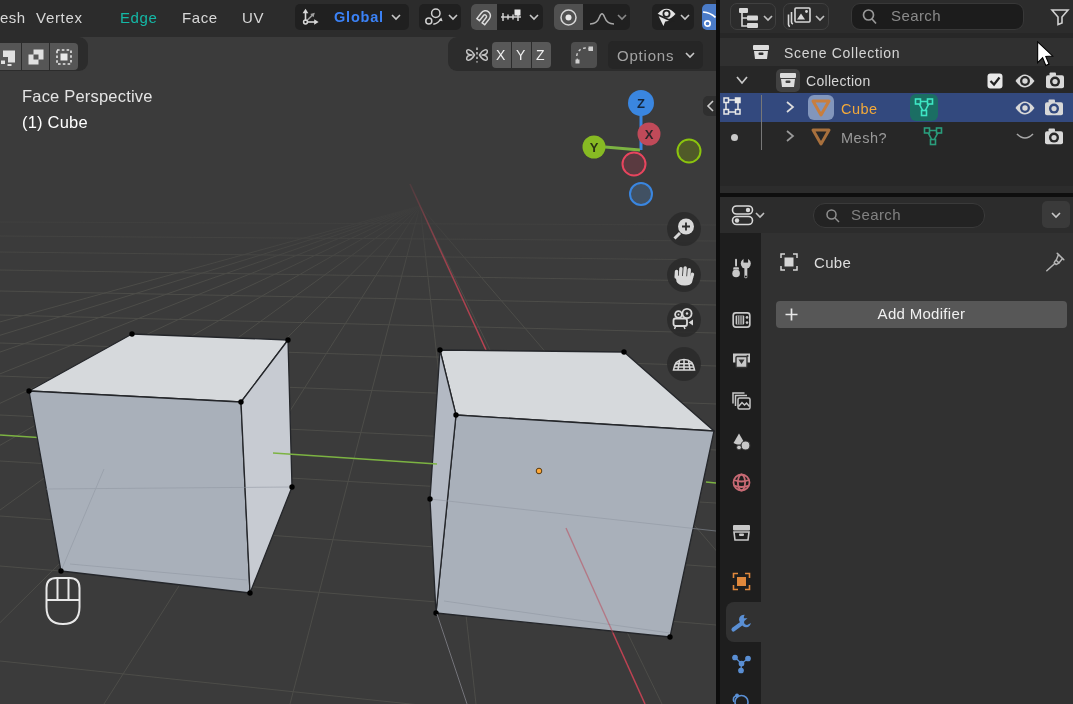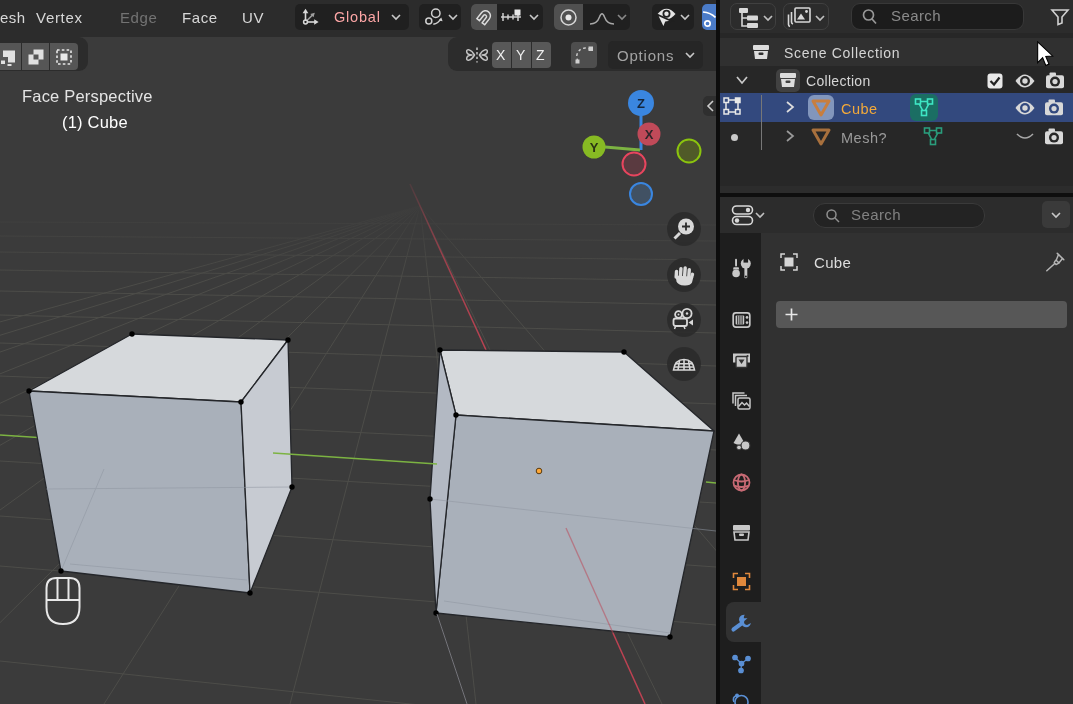--- a/index.html
+++ b/index.html
@@ -157,43 +157,43 @@
         </g>
         <circle cx="684" cy="364" r="17" fill="#2b2b2b" fill-opacity="0.9"></circle>
         <g transform="translate(672,354)" fill="none" stroke="#d8d8d8" stroke-width="1.6">
           <path d="M 1.5 16 Q 3 5.5 12 5.5 Q 21 5.5 22.5 16 Z"></path>
           <path d="M 7.5 6.5 L 6 16 M 12 5.5 L 12 16 M 16.5 6.5 L 18 16 M 3.2 9.8 L 20.8 9.8 M 2 13 L 22 13"></path>
         </g>
       </g>
 
     </svg>
     <div class="txt" style="left:22px;top:87px;font-size:16.5px;color:#e4e4e4;letter-spacing:0.2px;">Face Perspective</div>
-    <div class="txt" style="left:22px;top:113px;font-size:16.5px;color:#ffffff;letter-spacing:0.2px;margin-left:40px;">(1) Cube</div>
+    <div class="txt" style="left:22px;top:113px;font-size:16.5px;color:#ffffff;letter-spacing:0.2px;">(1) Cube</div>
   </div>
 
   <div class="abs" style="left:0;top:0;width:716px;height:37px;background:#2c2c2c;"></div>
   <div class="txt" style="left:-13px;top:9px;font-size:15px;color:#d8d8d8;letter-spacing:0.5px;">Mesh</div>
   <div class="txt" style="left:36px;top:9px;font-size:15px;color:#d8d8d8;letter-spacing:0.7px;">Vertex</div>
-  <div class="txt" style="left:120px;top:9px;font-size:15px;color:#737373;letter-spacing:0.6px;">Edge</div>
+  <div class="txt" style="left:120px;top:9px;font-size:15px;color:#14b8a6;letter-spacing:0.6px;">Edge</div>
   <div class="txt" style="left:182px;top:9px;font-size:15px;color:#d8d8d8;letter-spacing:0.6px;text-align:center;">Face</div>
   <div class="txt" style="left:242px;top:9px;font-size:15px;color:#d8d8d8;letter-spacing:0.6px;text-align:right;">UV</div>
 
   <div class="abs" style="left:295px;top:4px;width:114px;height:26px;background:#202020;border-radius:5px;"></div>
   <svg class="abs" style="left:300px;top:7px;" width="22" height="20" viewBox="0 0 22 20">
     <g stroke="#d8d8d8" stroke-width="1.6" fill="none">
       <path d="M 5.5 14 L 5.5 5"></path>
       <path d="M 2.6 6.2 L 5.5 1.8 L 8.4 6.2" fill="#d8d8d8" stroke="none"></path>
       <path d="M 7.5 15 L 15.5 15"></path>
       <path d="M 14.2 17.8 L 18.6 15 L 14.2 12.2" fill="#d8d8d8" stroke="none"></path>
       <path d="M 7 13.5 L 12.5 8" stroke="#a0a0a0"></path>
       <path d="M 10.3 7 L 14.8 5.7 L 13.5 10.2" fill="#a0a0a0" stroke="none"></path>
       <circle cx="5.5" cy="15" r="1.9" stroke="#d8d8d8" fill="none" stroke-width="1.5"></circle>
     </g>
   </svg>
-  <div class="txt" style="left:334px;top:9px;font-size:14.5px;color:#fca5a5;letter-spacing:0.8px;">Global</div>
+  <div class="txt" style="left:334px;top:9px;font-size:14.5px;color:#3b82f6;letter-spacing:0.8px;font-weight:bold;">Global</div>
   <svg class="abs" style="left:390px;top:13px;" width="12" height="8" viewBox="0 0 12 8">
       <path d="M 2 2 L 6 6 L 10 2" stroke="#c8c8c8" stroke-width="1.6" fill="none"></path>
     </svg>
 
   <div class="abs" style="left:419px;top:4px;width:42px;height:26px;background:#202020;border-radius:5px;"></div>
   <svg class="abs" style="left:423px;top:7px;" width="20" height="20" viewBox="0 0 20 20">
     <g stroke="#d0d0d0" stroke-width="1.5" fill="none">
       <circle cx="12.8" cy="6.2" r="4.2"></circle>
       <circle cx="5.8" cy="14" r="3"></circle>
       <path d="M 10.3 17.3 A 11 11 0 0 0 17.8 11.8"></path>
@@ -568,15 +568,16 @@
         <path d="M 14.5 3.5 L 12.2 9.2 Q 13.8 11 15 11.8 L 18.5 7.5"></path>
         <path d="M 12.2 9.2 Q 10.5 10.5 10.2 11.8 L 12 13.5 Q 13.5 12.8 15 11.8"></path>
         <path d="M 10.8 12.5 L 2.8 19.8"></path>
       </g>
     </svg>
 
     <div class="abs" style="left:56px;top:104px;width:291px;height:27px;background:#575757;border-radius:4px;"></div>
     <svg class="abs" style="left:64px;top:110px;" width="15" height="15" viewBox="0 0 15 15">
       <path d="M 7.5 1.5 L 7.5 13.5 M 1.5 7.5 L 13.5 7.5" stroke="#e8e8e8" stroke-width="1.7"></path>
     </svg>
+    <div class="txt" style="left:56px;top:108px;width:291px;text-align:center;font-size:15px;color:#f0f0f0;letter-spacing:0.3px;">Add Modifier</div>
   </div>
 
 </div>
 
 </body></html>

